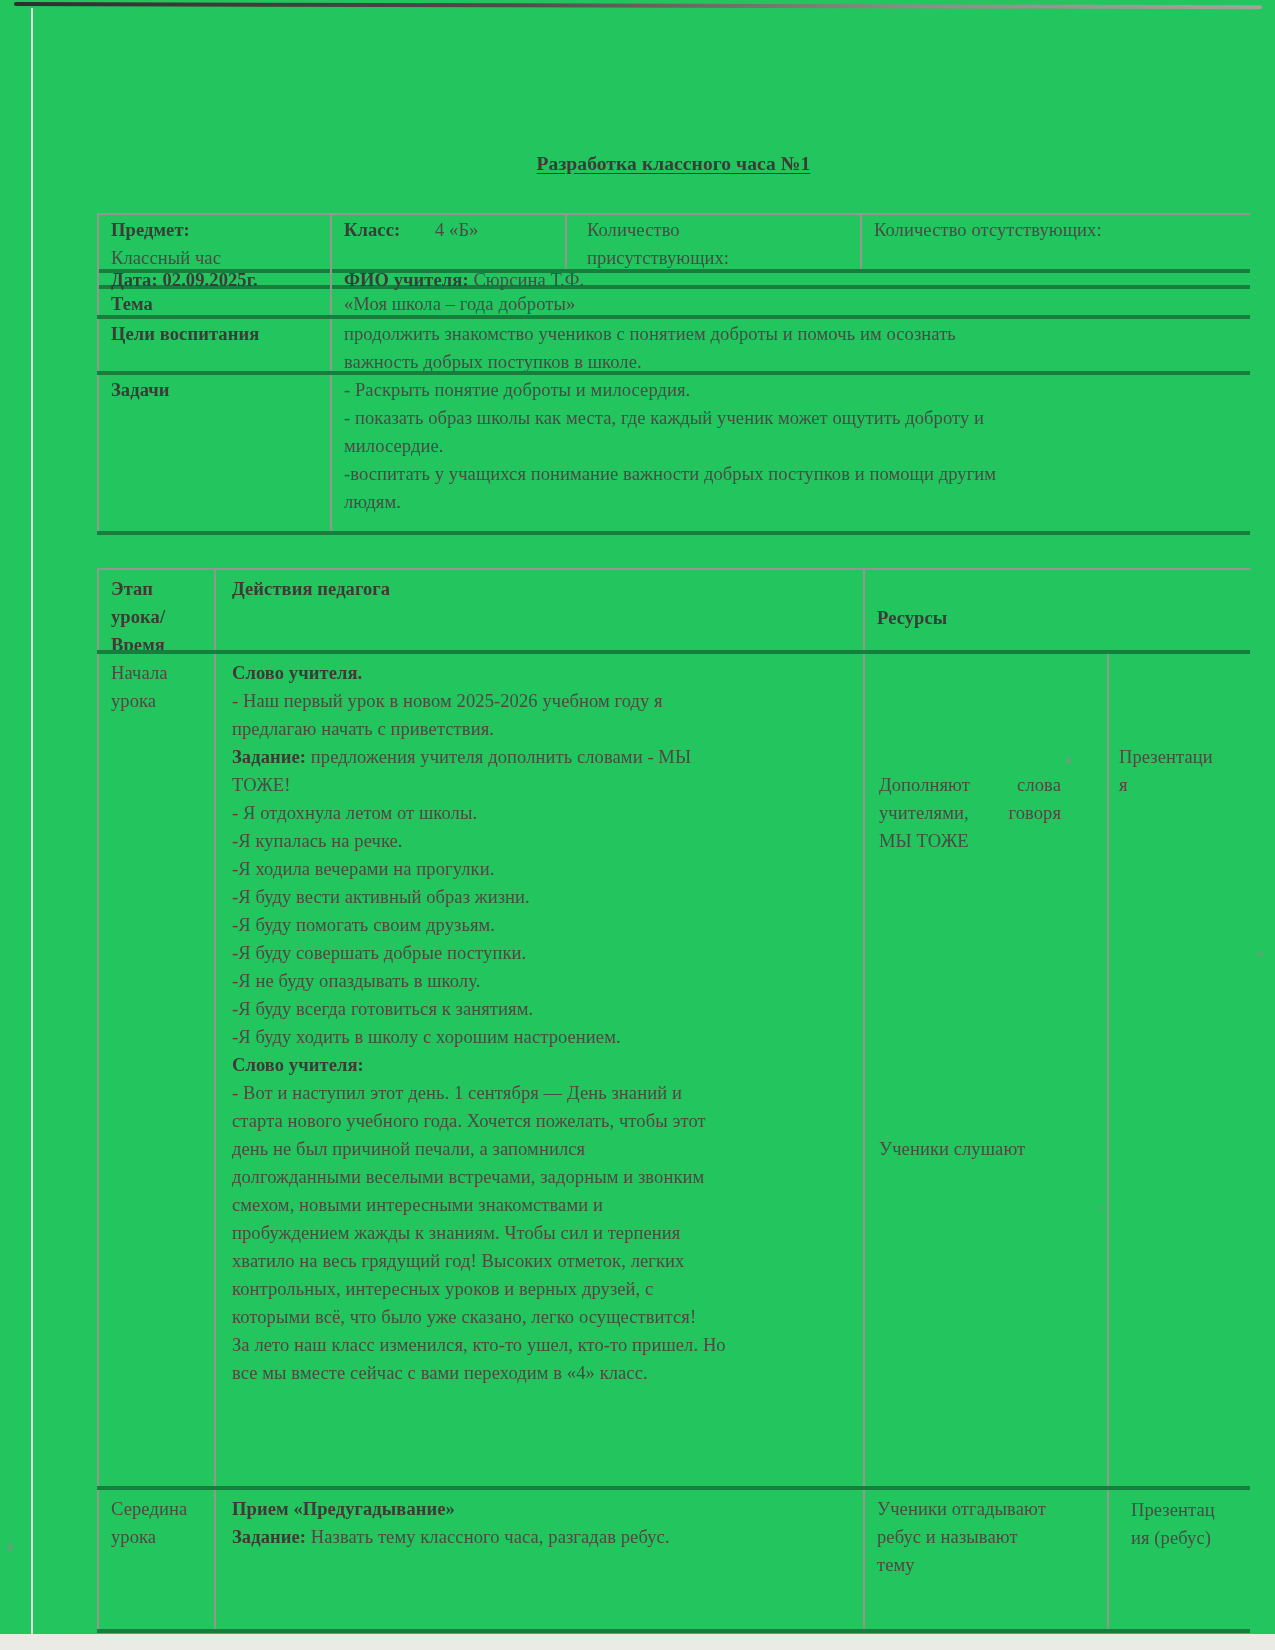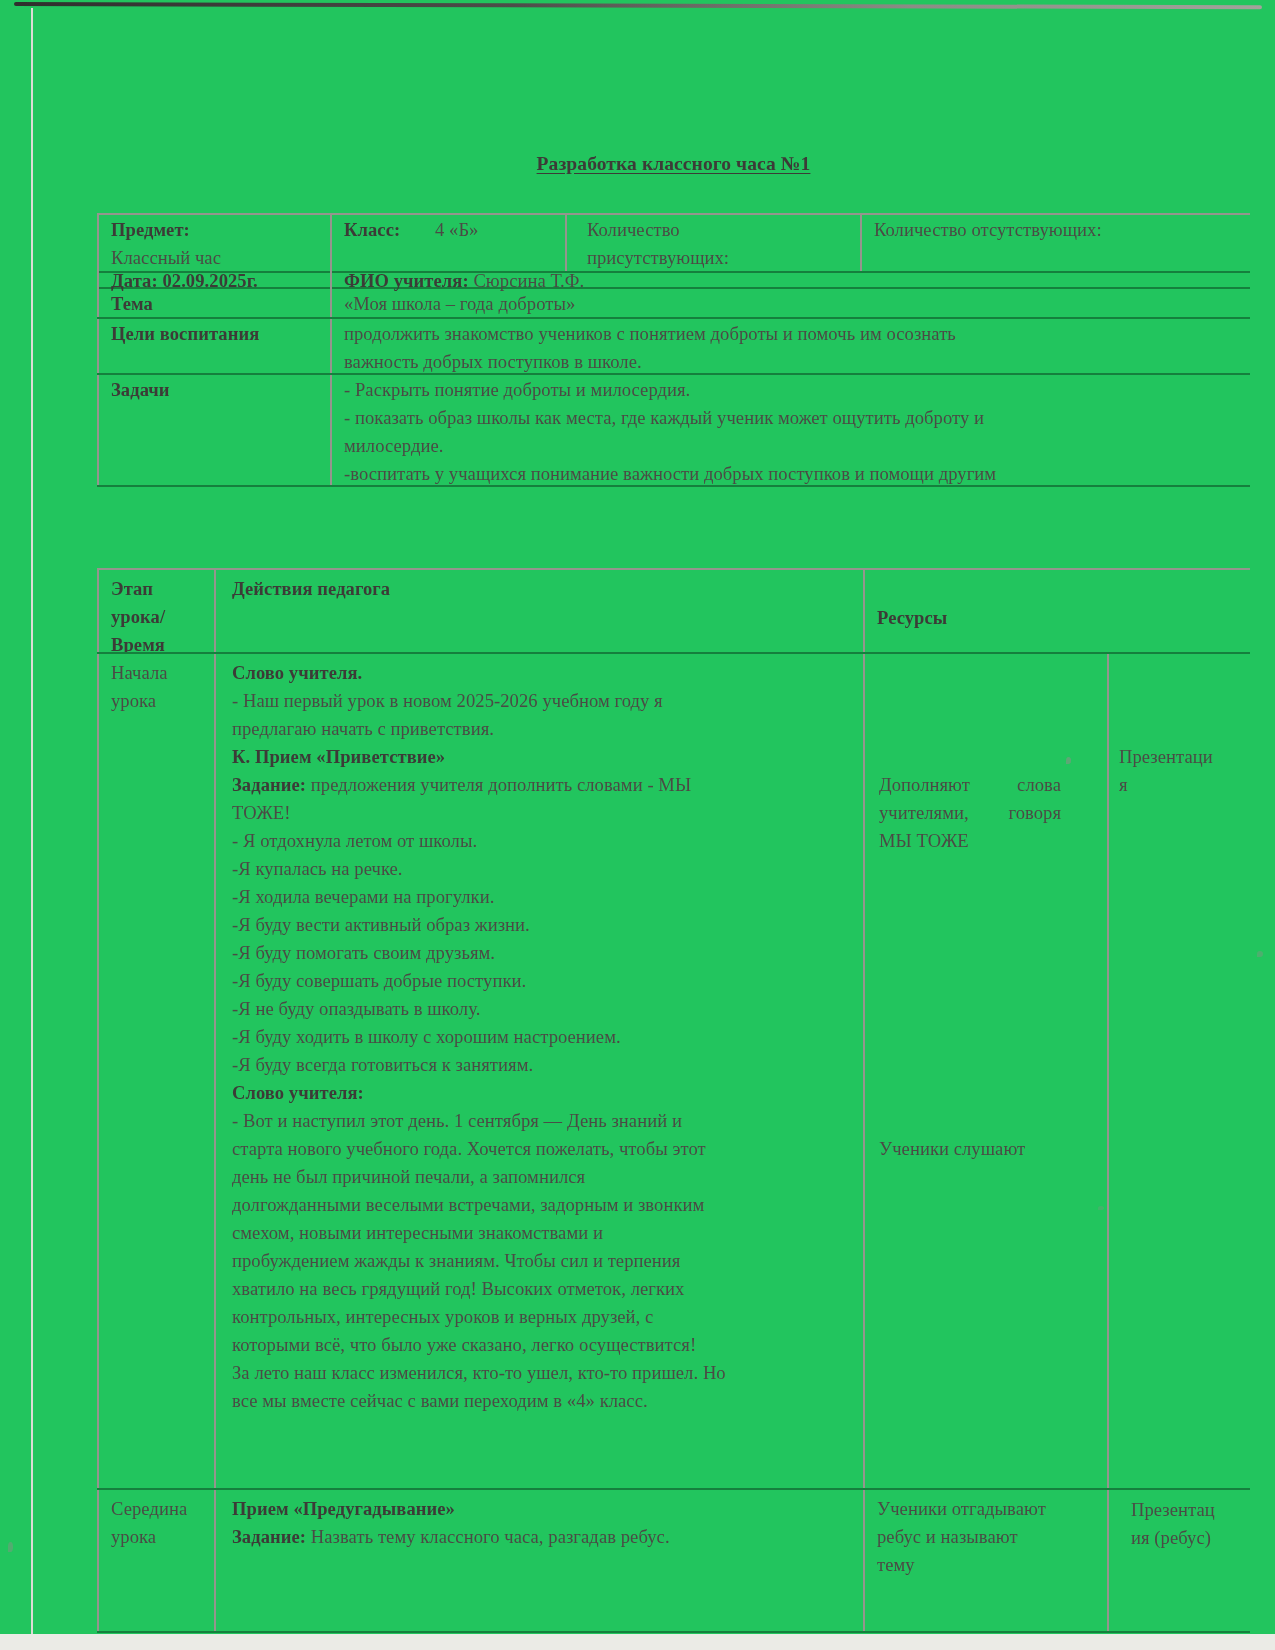--- a/index.html
+++ b/index.html
@@ -23,27 +23,27 @@
   .doc-title {
     position:absolute; left:97px; top:150px; width:1153px;
     text-align:center; font-weight:bold; font-size:19.5px; color:#3c3b37;
     text-decoration:underline; text-underline-offset:3px;
   }
   .b { font-weight:bold; color:#3c3b37; }
 
   
   .tbl { position:absolute; left:97px; width:1153px; border-top:2px solid #96958e; }
   .t1 { top:213px; } .t2 { top:568px; }
-  .row { display:flex; border-bottom:2px solid #15803d; align-items:stretch; }
+  .row { display:flex; border-bottom:4px solid #15803d; align-items:stretch; }
   .row > .cell { border-left:2px solid #96958e; padding:1px 8px 0 12px; overflow:hidden; }
   .cell p { margin:0; }
 
   
   .t1 .r1 { height:58px; } .t1 .r2 { height:16px;align-items:center; } .t1 .r3 { height:30px; }
-  .t1 .r4 { height:56px; } .t1 .r5 { height:112px; }
+  .t1 .r4 { height:56px; } .t1 .r5 { height:160px; }
   .t1 .c1 { width:233px; } .t1 .r1 .c2 { width:235px; } .t1 .r1 .c3 { width:295px; }
   .t1 .r1 .c4 { width:390px; } .t1 .cwide { width:920px; }
   .wrap200 { max-width:200px; display:block;margin-left:8px; }
   .wrap660 { max-width:665px; display:block; }
   .gapL { margin-left:30px; }
 
   
   .t2 .hrow { height:84px; } .t2 .brow1 { height:836px; } .t2 .brow2 { min-height:143px; }
   .t2 .cs { width:117px; } .t2 .ct { width:649px; padding:5px 4px 0 16px; }
   .t2 .cu { width:244px; position:relative; } .t2 .cr { width:143px; position:relative; }
@@ -143,31 +143,30 @@
         </div>
       </div>
 
       <div class="row brow1">
         <div class="cell cs">
           <span class="stage-txt">Начала урока</span>
         </div>
         <div class="cell ct">
           <p class="b">Слово учителя.</p>
           <p class="w480">- Наш первый урок в новом 2025-2026 учебном году я предлагаю начать с приветствия.</p>
-          <p class="b">К. Прием «Приветствие»</p>
           <p class="w480"><span class="b">Задание:</span><span> предложения учителя дополнить словами  - МЫ ТОЖЕ!</span></p>
           <p>- Я отдохнула летом от школы.</p>
           <p>-Я купалась на речке.</p>
           <p>-Я ходила вечерами на прогулки.</p>
           <p>-Я буду вести активный образ жизни.</p>
           <p>-Я  буду  помогать своим друзьям.</p>
           <p>-Я буду совершать добрые поступки.</p>
           <p>-Я не буду опаздывать в школу.</p>
+          <p>-Я буду всегда готовиться к занятиям.</p>
           <p>-Я буду ходить в школу с хорошим настроением.</p>
-          <p>-Я буду всегда готовиться к занятиям.</p>
           <p class="b gapT">Слово учителя:</p>
           <p class="w480">- Вот и наступил этот день. 1 сентября — День знаний и старта нового учебного года. Хочется пожелать, чтобы этот день не был причиной печали, а запомнился долгожданными веселыми встречами, задорным и звонким смехом, новыми интересными знакомствами и пробуждением жажды к знаниям. Чтобы сил и терпения хватило на весь грядущий год! Высоких отметок, легких контрольных, интересных уроков и верных друзей, с которыми всё, что было уже сказано, легко осуществится!</p>
           <p class="w500 gapT">За лето наш класс изменился, кто-то ушел,  кто-то  пришел. Но все мы вместе сейчас с вами переходим в  «4» класс.</p>
         </div>
         <div class="cell cu">
           <p class="stud1">Дополняют слова учителями, говоря МЫ ТОЖЕ</p>
           <p class="stud2">Ученики слушают</p>
         </div>
         <div class="cell cr">
           <p class="res1">Презентация</p>

